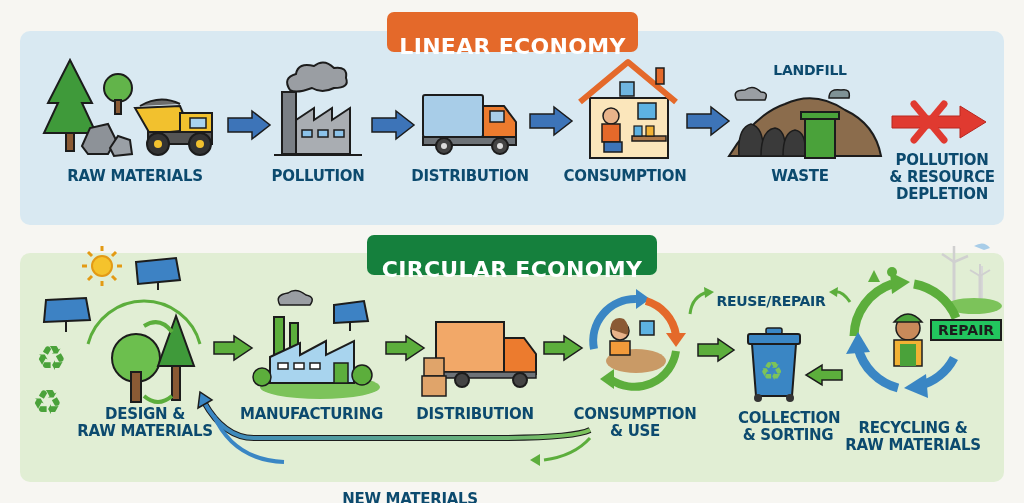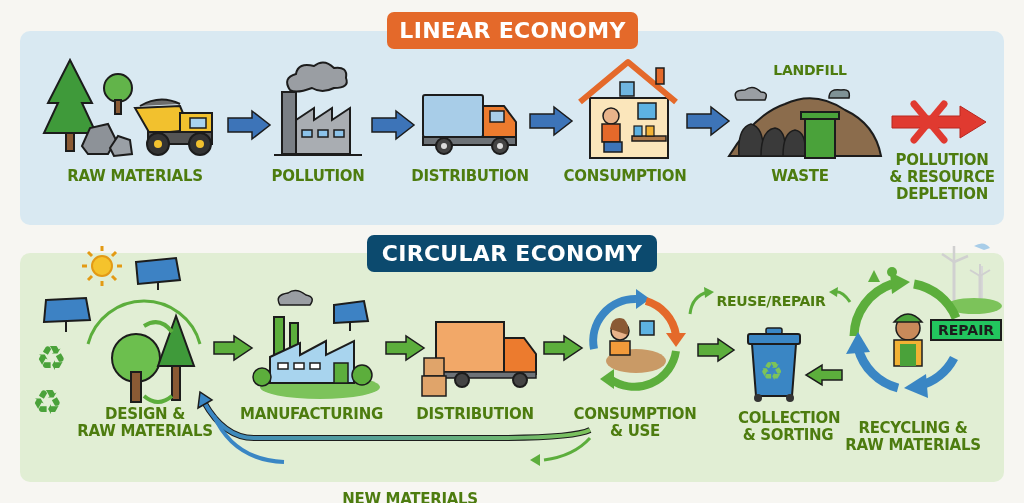--- a/index.html
+++ b/index.html
@@ -7,27 +7,27 @@
     width: 1024px; height: 503px; overflow: hidden;
     background: #f7f6f2;
     font-family: "DejaVu Sans", "Liberation Sans", sans-serif;
     position: relative;
   }
   .panel { position: absolute; border-radius: 10px; }
   .panel-linear { left: 20px; top: 31px; width: 984px; height: 194px; background: #d9e9f2; }
   .panel-circular { left: 20px; top: 253px; width: 984px; height: 229px; background: #e1eed4; }
   .title-badge {
     position: absolute; color: #fff; font-weight: bold; font-size: 22px;
-    letter-spacing: 0.3px; padding: 4px 12px; border-radius: 7px; white-space: nowrap;
+    letter-spacing: 0.3px; padding: 20px 12px; border-radius: 7px; white-space: nowrap;
     font-family: "DejaVu Sans", sans-serif;
   }
   .badge-linear { left: 387px; top: 12px; width: 251px; height: 37px; background: #e4692a; text-align: center; line-height: 29px; }
-  .badge-circular { left: 367px; top: 235px; width: 290px; height: 37px; background: #0c4a6e; text-align: center; line-height: 29px; }
+  .badge-circular { left: 367px; top: 235px; width: 290px; height: 37px; background: #15803d; text-align: center; line-height: 29px; }
   .label {
-    position: absolute; font-weight: bold; color: #4d7c0f; font-size: 15px;
+    position: absolute; font-weight: bold; color: #0c4a6e; font-size: 15px;
     text-align: center; line-height: 17px; white-space: nowrap;
     font-family: "DejaVu Sans", sans-serif; letter-spacing: -0.3px;
   }
   .icon { position: absolute; }
   svg { display: block; overflow: visible; }
 </style>
 </head>
 <body>
 
 <div class="panel panel-linear"></div>

